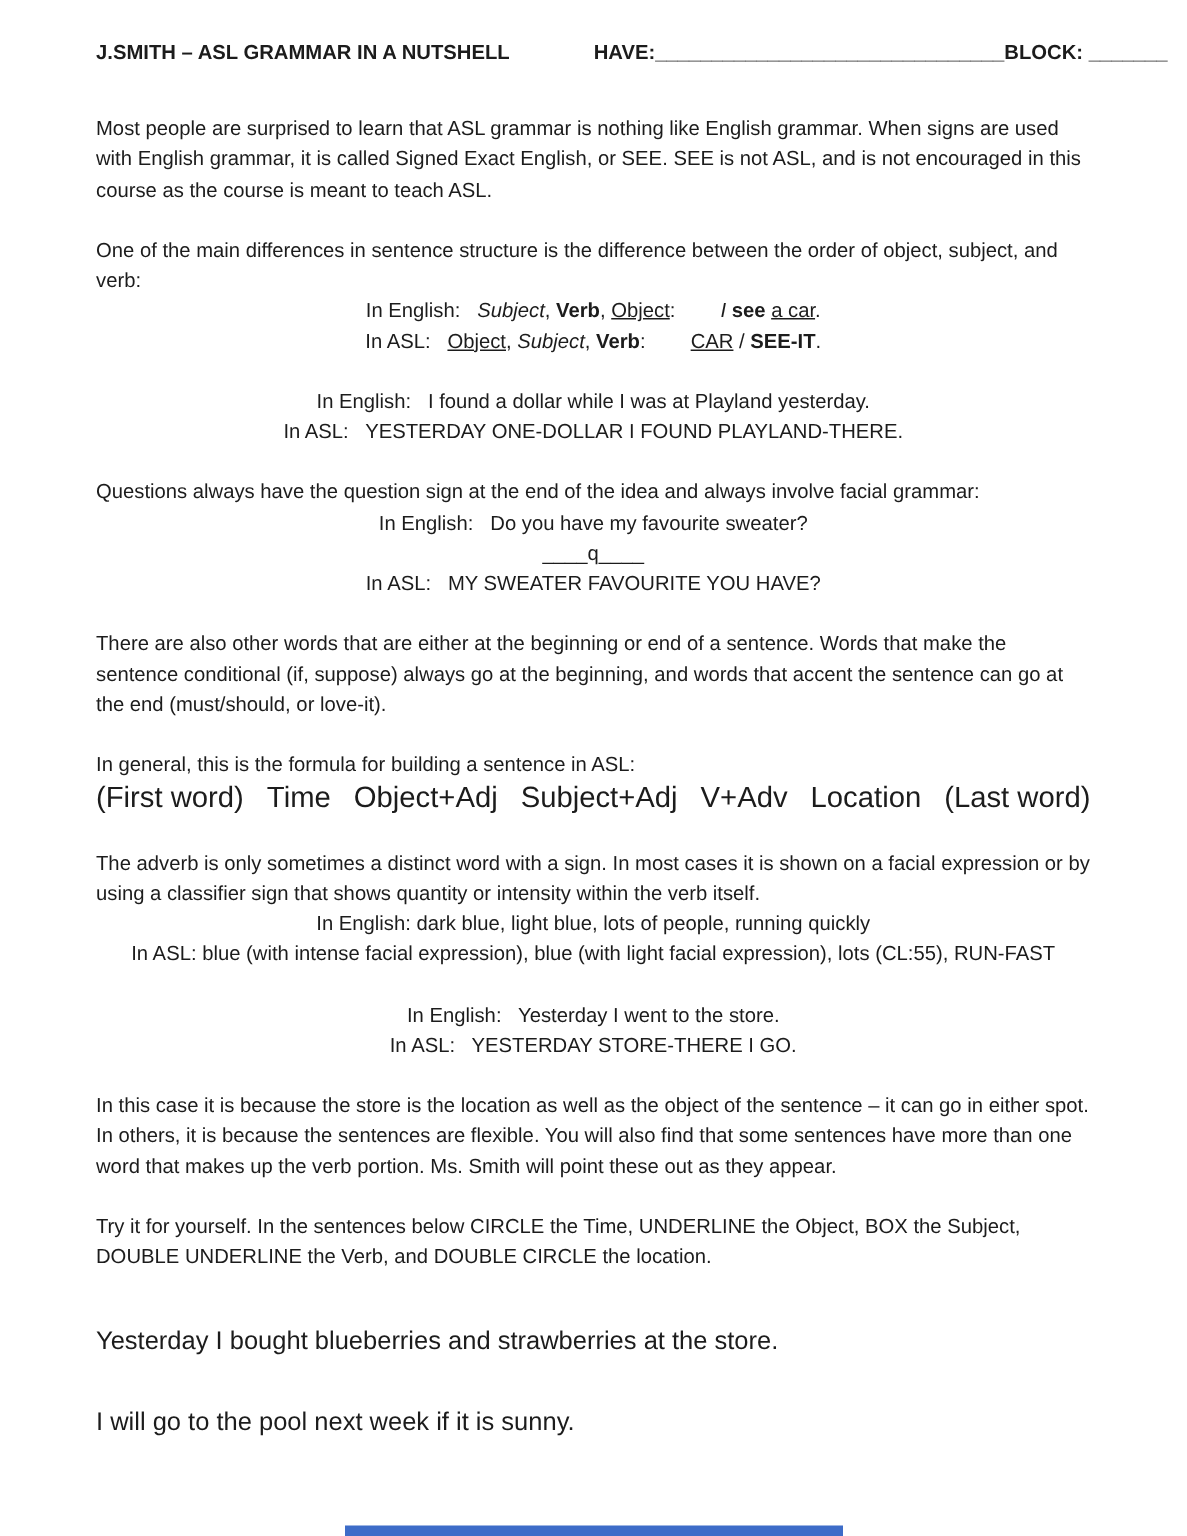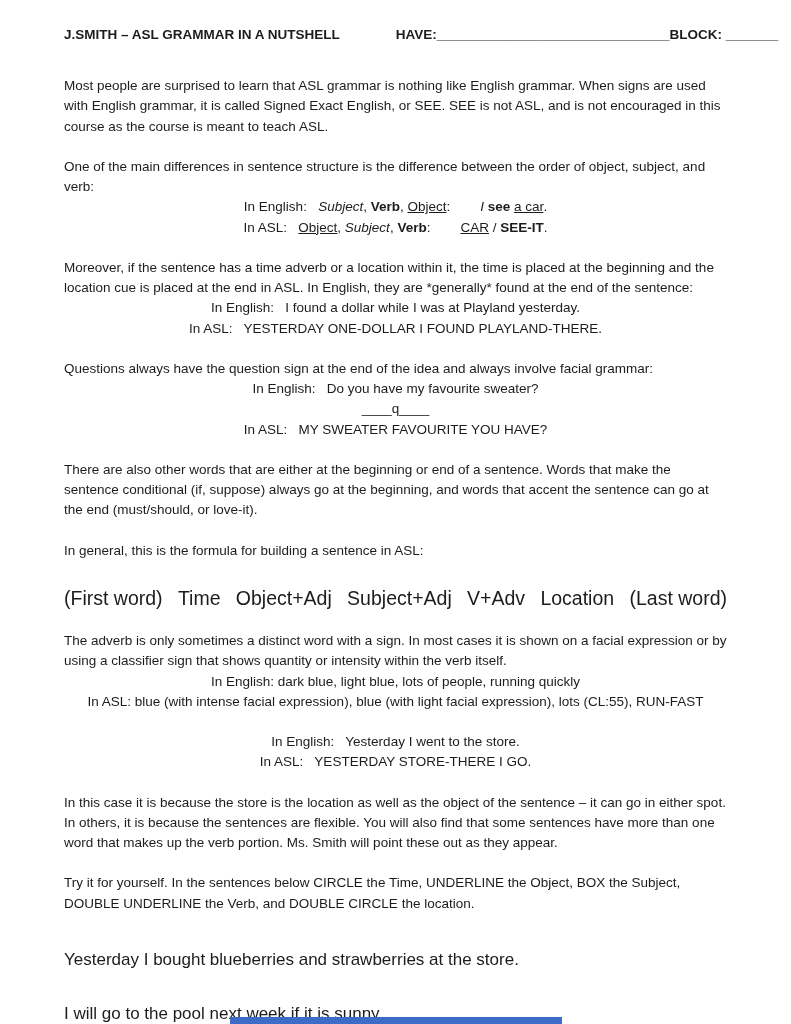--- a/index.html
+++ b/index.html
@@ -41,21 +41,21 @@
   .st-b { font-weight: bold; }
   .st-i { font-style: italic; }
   .st-u { text-decoration: underline; }
 
   .formula {
     display: flex;
     justify-content: space-between;
     align-items: flex-start;
     font-size: 19.5px;
     line-height: 1.3;
-    margin: 25px 0 2px 0;
+    margin: 0 0 2px 0;
   }
   .formula span { white-space: nowrap; }
 
   .practice { font-size: 17px; line-height: 1.4; margin-top: 30px; }
   .practice.first { margin-top: 34px; }
 
   .bottom-bar {
     position: absolute;
     left: 230px;
     bottom: 0;
@@ -77,21 +77,20 @@
 
   <p class="body-p">Most people are surprised to learn that ASL grammar is nothing like English grammar. When signs are used with English grammar, it is called Signed Exact English, or SEE. SEE is not ASL, and is not encouraged in this course as the course is meant to teach ASL.</p>
 
   <div class="sec">
     <p class="intro">One of the main differences in sentence structure is the difference between the order of object, subject, and verb:</p>
     <div class="ex-line"><span>In English:   </span><span class="st-i">Subject</span><span>, </span><span class="st-b">Verb</span><span>, </span><span class="st-u">Object</span><span>:        </span><span class="st-i">I </span><span class="st-b">see</span><span> </span><span class="st-u">a car</span><span>.</span></div>
     <div class="ex-line"><span>In ASL:   </span><span class="st-u">Object</span><span>, </span><span class="st-i">Subject</span><span>, </span><span class="st-b">Verb</span><span>:        </span><span class="st-u">CAR</span><span> / </span><span class="st-b">SEE-IT</span><span>.</span></div>
   </div>
 
   <div class="sec">
-    <p class="intro">Moreover, if the sentence has a time adverb or a location within it, the time is placed at the beginning and the location cue is placed at the end in ASL. In English, they are *generally* found at the end of the sentence:</p>
     <div class="ex-line">In English:   I found a dollar while I was at Playland yesterday.</div>
     <div class="ex-line">In ASL:   YESTERDAY ONE-DOLLAR I FOUND PLAYLAND-THERE.</div>
   </div>
 
   <div class="sec">
     <p class="intro">Questions always have the question sign at the end of the idea and always involve facial grammar:</p>
     <div class="ex-line">In English:   Do you have my favourite sweater?</div>
     <div class="ex-line">____q____</div>
     <div class="ex-line">In ASL:   MY SWEATER FAVOURITE YOU HAVE?</div>
   </div>

